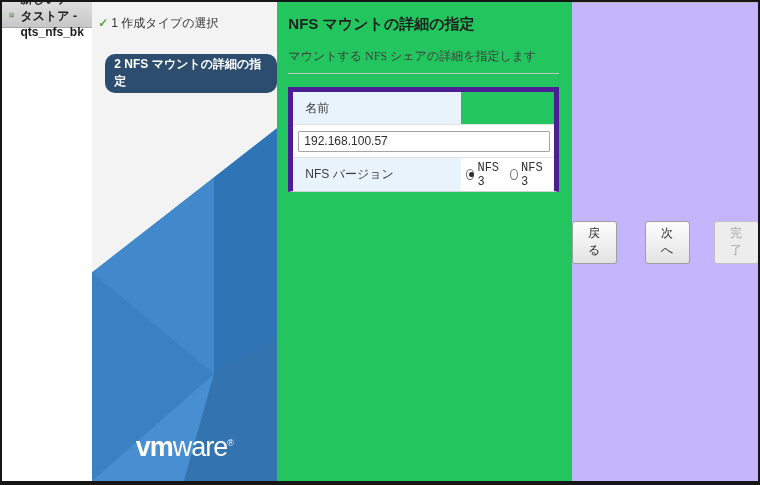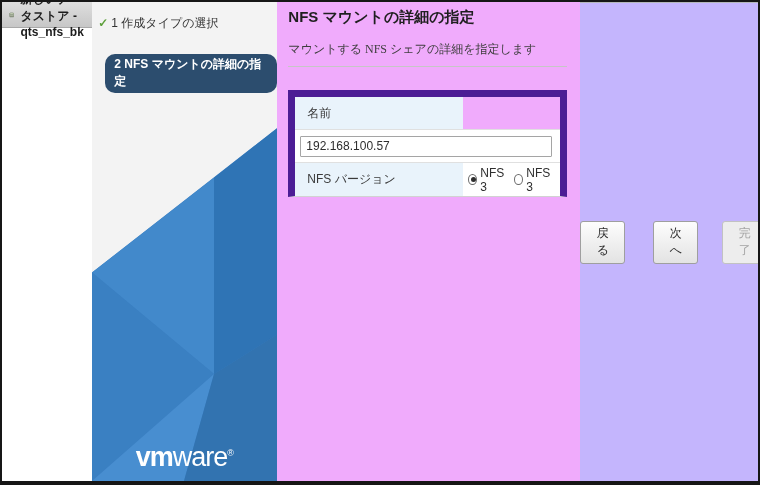--- a/index.html
+++ b/index.html
@@ -29,49 +29,49 @@
   .steps { position:relative; z-index:2; padding-top:10px; }
   .step { display:flex; align-items:center; height:18px; margin:2px 0 2px 6px; font-size:12px; color:#333; }
   .step .check { color:#5ea03c; font-weight:bold; width:13px; font-size:12px; }
   .step .spacer { width:13px; }
   .step.active { margin-left:13px;margin-top:32px; }
   .step.active .pill {
     background:#2c4d6e; color:#ffffff; font-weight:bold;
     border-radius:10px; padding:2px 9px 3px 9px; font-size:12px;
   }
   .logo {
-    position:absolute; z-index:2; bottom:8px; left:0; width:185px;
+    position:absolute; z-index:2; bottom:18px; left:0; width:185px;
     text-align:center; color:#ffffff; font-size:27px; letter-spacing:-1px;
     user-select:none;
   }
   .logo .vm { font-weight:bold; }
   .logo .ware { font-weight:normal; }
   .logo .reg { font-size:9px; vertical-align:10px; letter-spacing:0; }
   
-  .content { flex:1 1 auto; background:#f0abfc; padding:3px 13px 0 11px; overflow:hidden; }
+  .content { flex:1 1 auto; background:#22c55e; padding:10px 13px 0 11px; overflow:hidden; }
   .page-title { font-size:15px; font-weight:bold; color:#1f1f1f; margin-top:3px; }
   .page-subtitle { font-size:12px; color:#3e3e3e; margin-top:14px;font-family:Liberation Serif, serif; }
   .divider { border-top:1px solid #c6c6c6; margin-top:8px; }
   .form-table {
-    margin-top:23px; border:7px solid #4c1d95; border-bottom:1px solid #d2d2d2;
+    margin-top:13px; border:5px solid #4c1d95; border-bottom:1px solid #d2d2d2;
   }
   .form-row { display:flex; height:33px; border-bottom:1px solid #e0e0e0; }
   .form-row:last-child { border-bottom:none; }
   .form-label {
     width:168px; flex:0 0 168px; background:#e9f3fb;
     display:flex; align-items:center; padding-left:12px;
     font-size:12px; color:#3a3a3a;
   }
   .form-value { flex:1; display:flex; align-items:center; background:#ffffff; padding-left:5px; }
   .text-input {
     width:252px; height:21px; border:1px solid #a5a5a5; background:#ffffff;
     font-size:12px; color:#2e2e2e; font-family:"Liberation Sans", sans-serif;
     padding:0 5px; border-radius:1px;
   }
-  .radio-group { display:flex; align-items:flex-start; font-size:12px; color:#2e2e2e; }
+  .radio-group { display:flex; align-items:flex-start; font-size:12px; color:#2e2e2e;font-family:Liberation Mono, monospace; }
   .radio { display:flex; align-items:center; margin-right:8px; cursor:default; }
   .radio .circle {
     width:11px; height:11px; border:1px solid #6b6b6b; border-radius:50%;
     background:#ffffff; margin-right:3px; position:relative;
   }
   .radio.checked .circle::after {
     content:""; position:absolute; left:2px; top:2px; width:5px; height:5px;
     border-radius:50%; background:#2e2e2e;
   }
   

